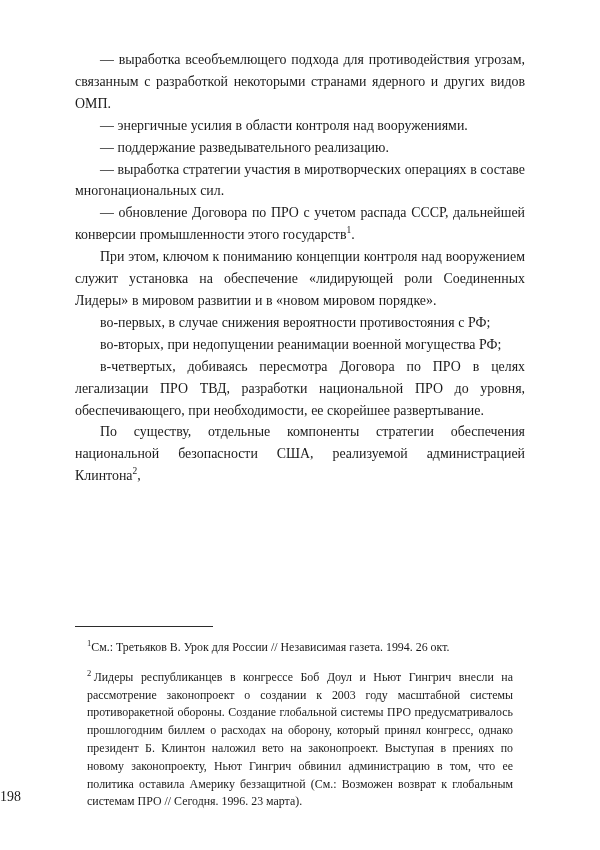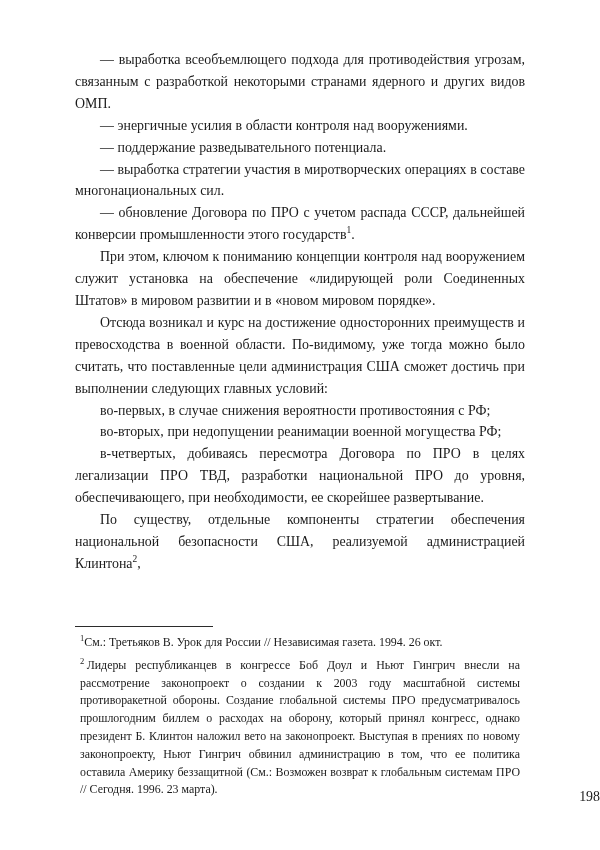--- a/index.html
+++ b/index.html
@@ -67,67 +67,66 @@
   .fn-rule {
     width: 138px;
     height: 0;
     border: 0;
     border-top: 1.1px solid #2b2b2b;
     margin: 0 0 7px 0;
     padding: 0;
   }
 
   .fn {
-    margin: 5px;
+    margin: 12px;
     font-size: 11.9px;
     line-height: 17.8px;
     text-align: justify;
     text-justify: inter-word;
     text-indent: 0;
     hyphens: manual;
   }
 
   .fn sup {
     font-size: 0.72em;
     vertical-align: super;
     line-height: 0;
   }
 
   .page-number {
     position: absolute;
     left: 0;
     top: 788px;
     width: 600px;
-    text-align: right;
+    text-align: left;
     font-size: 13.9px;
     line-height: 18px;
   }
 </style>
 </head>
 <body>
 
 <div class="page">
 
   <div class="text-block">
 
     <p class="para dash">— выработка всеобъемлющего подхода для противодействия угрозам, связанным с разработкой некоторыми странами ядерного и других видов ОМП.</p>
 
     <p class="para dash">— энергичные усилия в области контроля над вооружениями.</p>
 
-    <p class="para dash">— поддержание разведывательного потенциала.</p>
+    <p class="para dash">— поддержание разведывательного реализацию.</p>
 
     <p class="para dash">— выработка стратегии участия в миротворческих операциях в составе многонациональных сил.</p>
 
     <p class="para dash">
       <span>— обновление Договора по ПРО с учетом распада СССР, дальнейшей конверсии промышленности этого государств</span><sup class="fn-ref">1</sup><span>.</span>
     </p>
 
-    <p class="para">При этом, ключом к пониманию концепции контроля над вооружением служит установка на обеспечение «лидирующей роли Соединенных Штатов» в мировом развитии и в «новом мировом порядке».</p>
+    <p class="para">При этом, ключом к пониманию концепции контроля над вооружением служит установка на обеспечение «лидирующей роли Соединенных Лидеры» в мировом развитии и в «новом мировом порядке».</p>
 
-    <p class="para">Отсюда возникал и курс на достижение односторонних преимуществ и превосходства в военной области. По-видимому, уже тогда можно было считать, что поставленные цели администрация США сможет достичь при выполнении следующих главных условий:</p>
 
     <p class="para enum">во-первых, в случае снижения вероятности противостояния с РФ;</p>
 
     <p class="para enum">во-вторых, при недопущении реанимации военной могущества РФ;</p>
 
 
     <p class="para enum">в-четвертых, добиваясь пересмотра Договора по ПРО в целях легализации ПРО ТВД, разработки национальной ПРО до уровня, обеспечивающего, при необходимости, ее скорейшее развертывание.</p>
 
 
     <p class="para">

